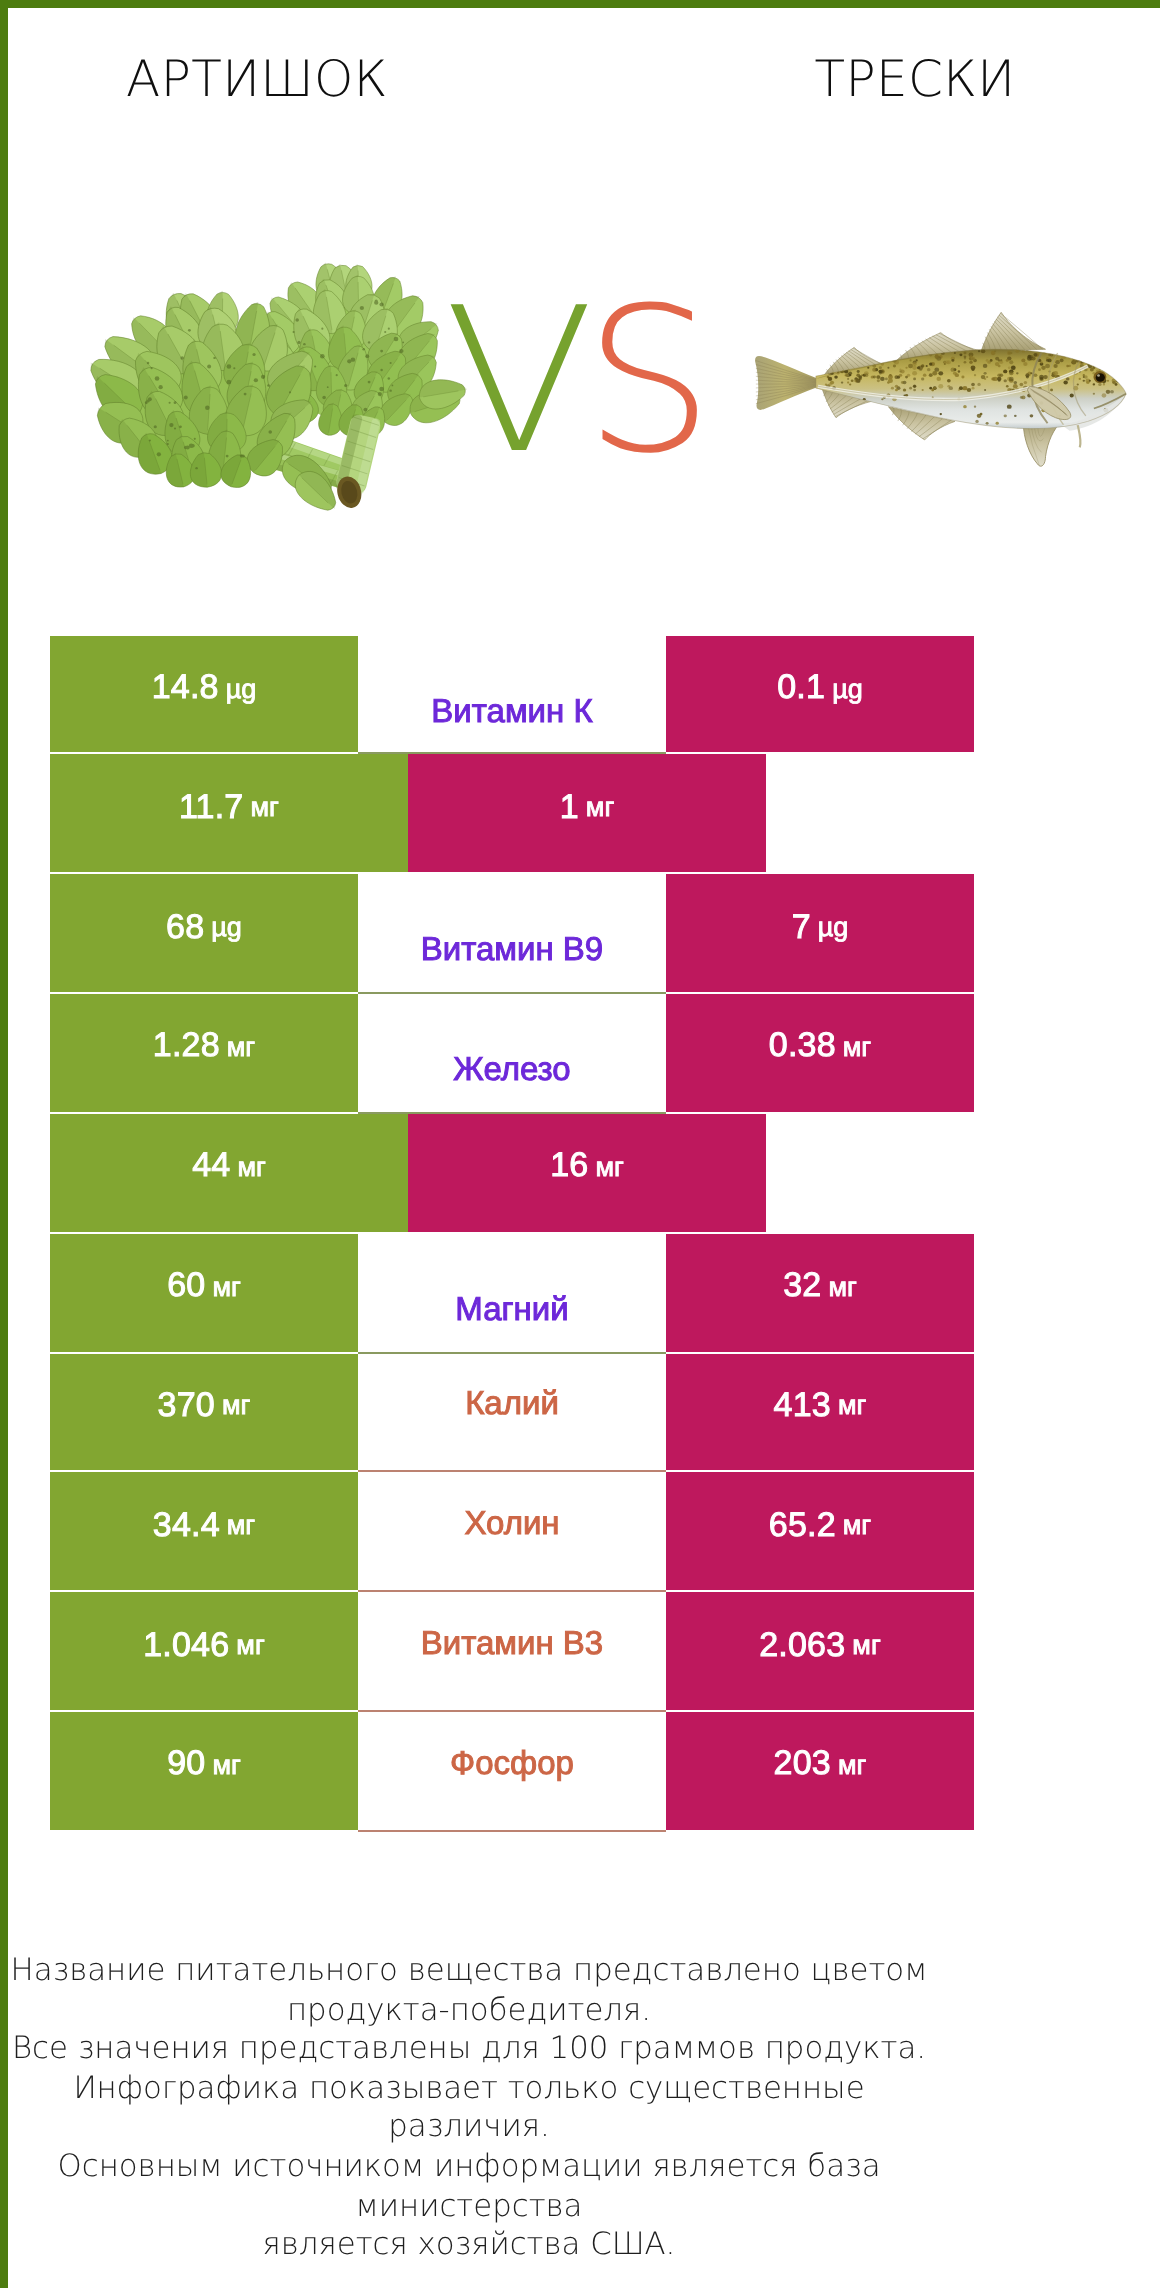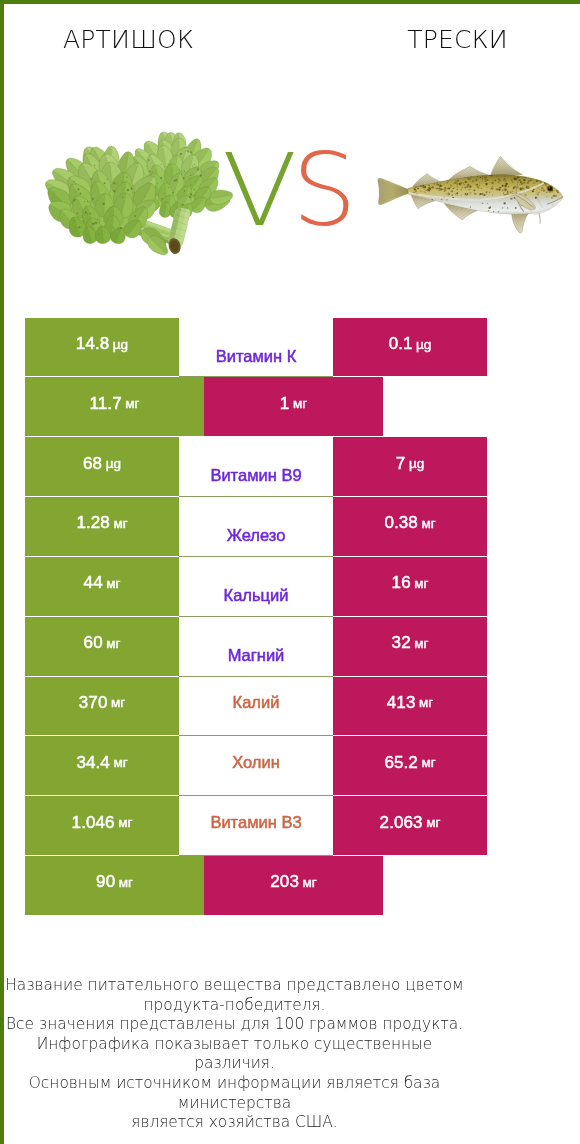--- a/index.html
+++ b/index.html
@@ -1208,23 +1208,20 @@
         <div class="cell right">
           <span class="num">0.38</span>
           <span class="unit">мг</span>
         </div>
       </div>
       <div class="row w-left">
         <div class="cell left">
           <span class="num">44</span>
           <span class="unit">мг</span>
         </div>
-        <div class="cell mid">
-          <span class="label">Кальций</span>
-        </div>
         <div class="cell right">
           <span class="num">16</span>
           <span class="unit">мг</span>
         </div>
       </div>
       <div class="row w-left">
         <div class="cell left">
           <span class="num">60</span>
           <span class="unit">мг</span>
         </div>
@@ -1272,20 +1269,23 @@
         </div>
         <div class="cell right">
           <span class="num">2.063</span>
           <span class="unit">мг</span>
         </div>
       </div>
       <div class="row w-right">
         <div class="cell left">
           <span class="num">90</span>
           <span class="unit">мг</span>
+        </div>
+        <div class="cell mid">
+          <span class="label">Фосфор</span>
         </div>
         <div class="cell right">
           <span class="num">203</span>
           <span class="unit">мг</span>
         </div>
       </div>
     </div>
   <div class="foot" id="foot">
       <div>Название питательного вещества представлено цветом</div>
       <div>продукта-победителя.</div>

